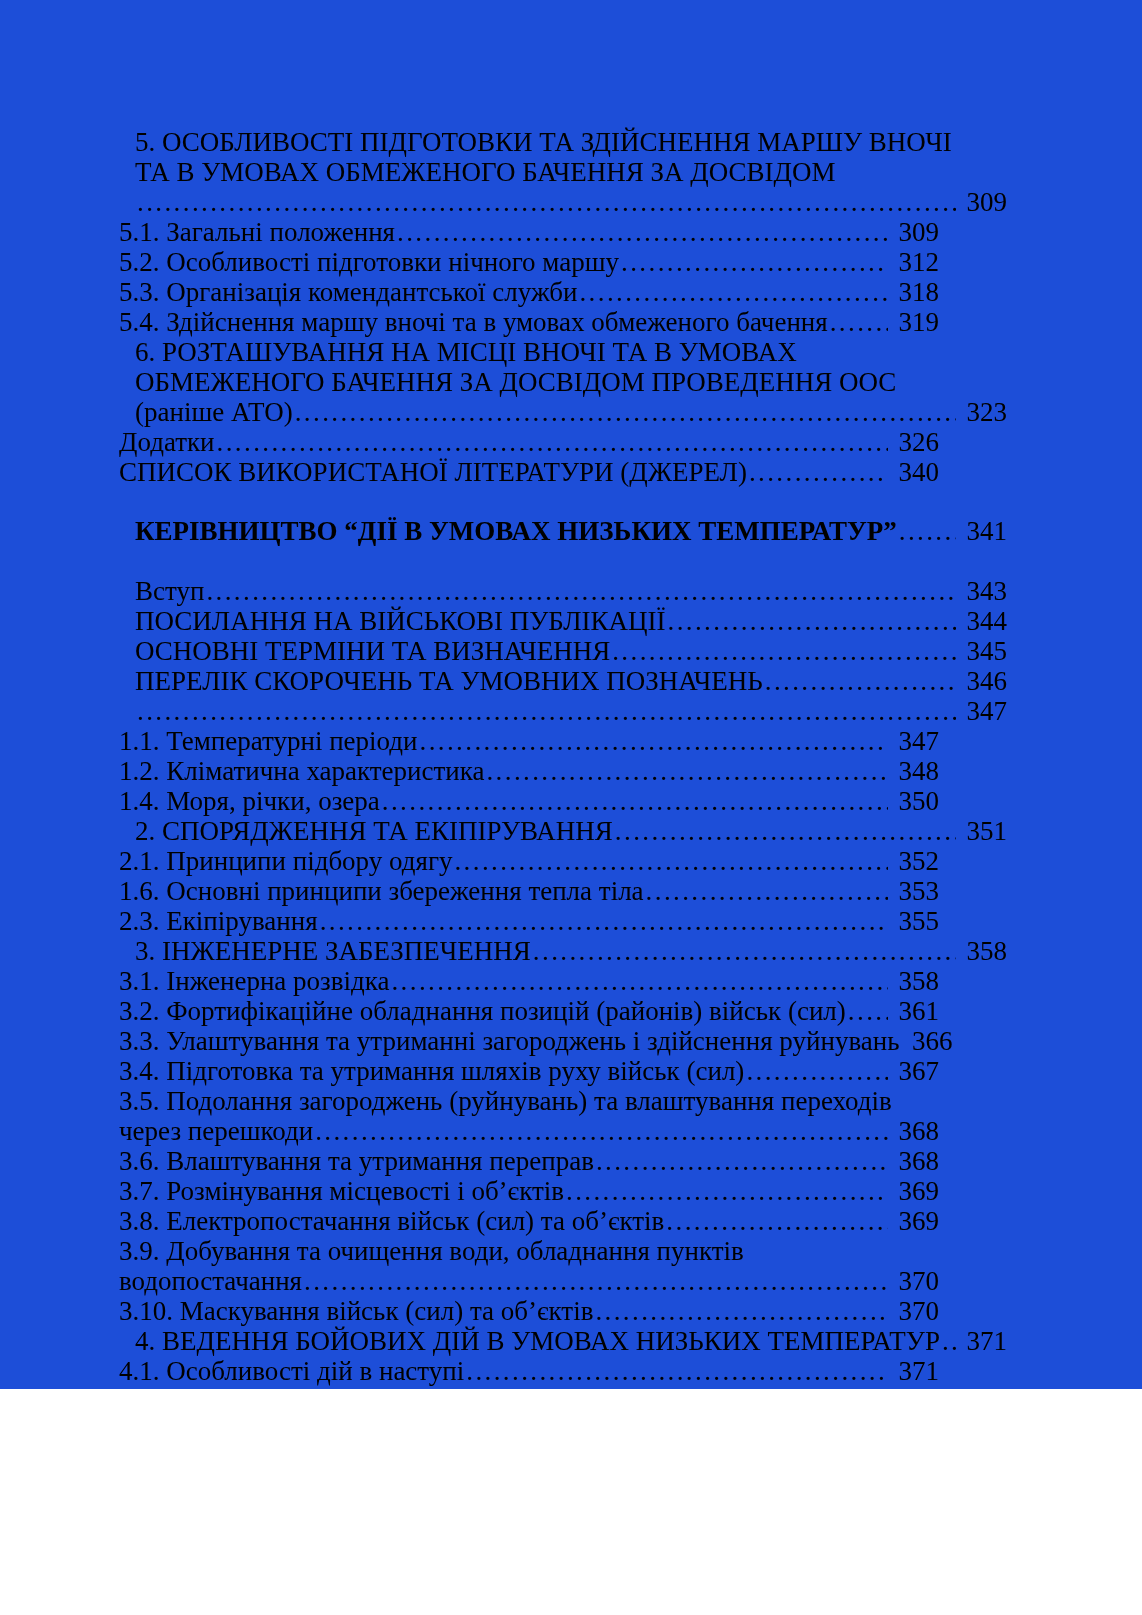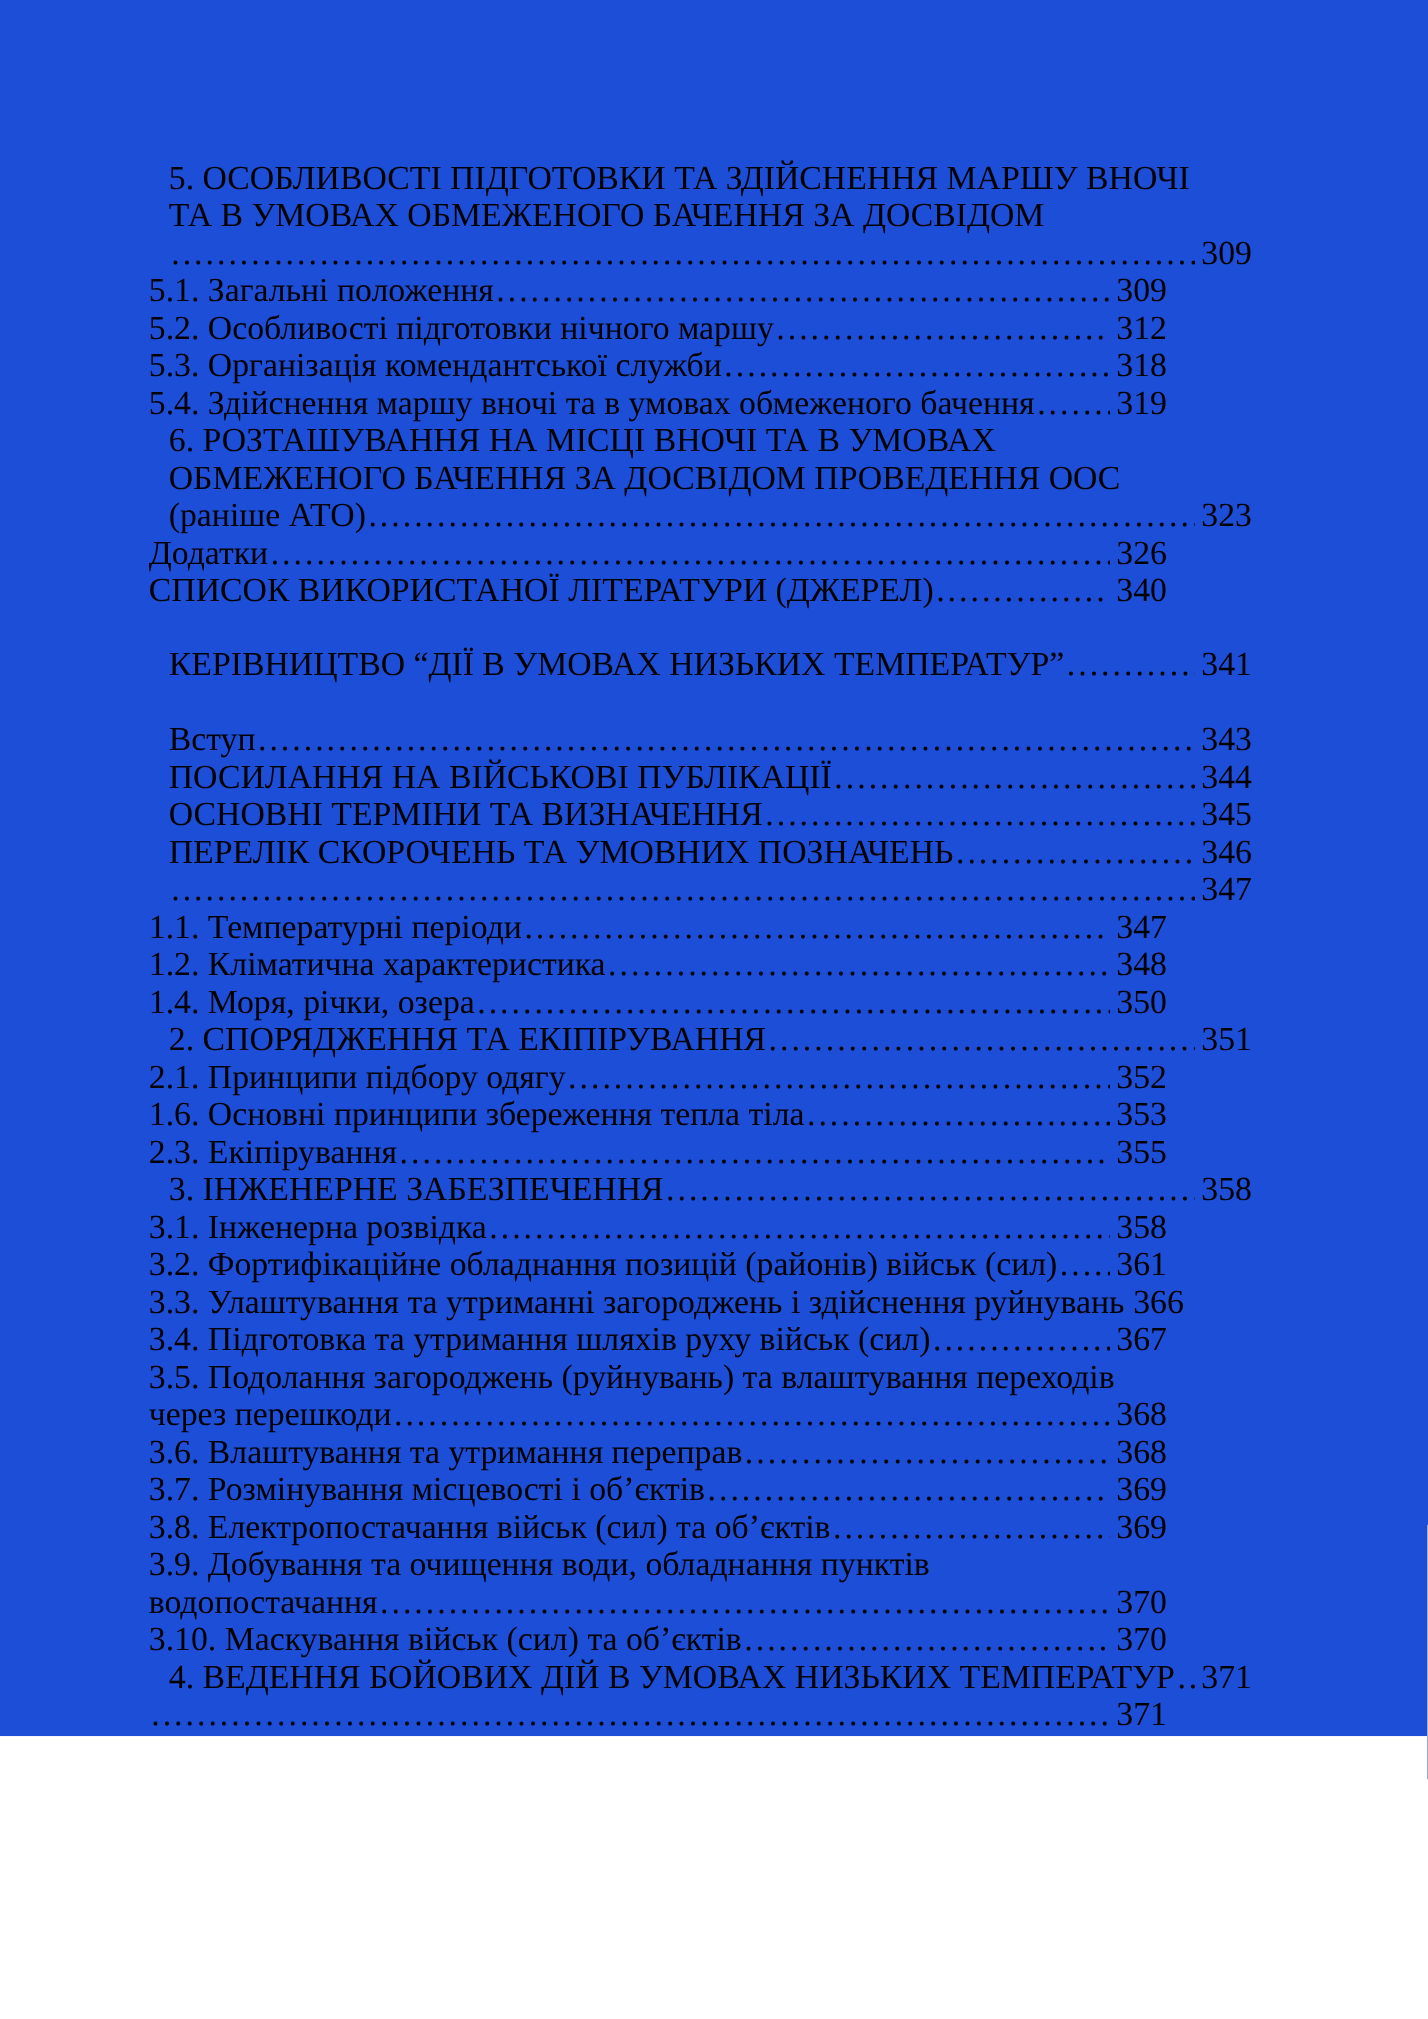--- a/index.html
+++ b/index.html
@@ -34,37 +34,37 @@
   }
   .leader-row {
     display: flex;
     align-items: baseline;
   }
   .leader-row .text {
     white-space: nowrap;
     flex: 0 1 auto;
   }
   .entry.bold .leader-row .text {
-    font-weight: normal;
+    font-weight: bold;
   }
   .dots {
     flex: 1 1 auto;
     overflow: hidden;
     white-space: nowrap;
     letter-spacing: 2.4px;
     padding-left: 2px;
     min-width: 0;
   }
   .dots::after {
     content: "........................................................................................................................................................................................................";
   }
   .pagenum {
     flex: 0 0 auto;
     min-width: 46px;
-    text-align: left;
+    text-align: right;
     padding-left: 5px;
     white-space: nowrap;
   }
 </style>
 </head>
 <body>
 
 <div class="page">
   <div class="toc" id="toc-entries">
       <div class="entry level0">
@@ -297,20 +297,21 @@
       </div>
       <div class="entry level0">
         <div class="leader-row">
           <span class="text">4. ВЕДЕННЯ БОЙОВИХ ДІЙ В УМОВАХ НИЗЬКИХ ТЕМПЕРАТУР</span>
           <span class="dots"></span>
           <span class="pagenum">371</span>
         </div>
       </div>
       <div class="entry level1">
         <div class="leader-row">
+          <span class="text">4.1. Особливості дій в наступі</span>
           <span class="dots"></span>
           <span class="pagenum">371</span>
         </div>
       </div>
       <div class="entry level1">
         <div class="leader-row">
           <span class="text">4.2. Особливості дій в обороні</span>
           <span class="dots"></span>
           <span class="pagenum">372</span>
         </div>

